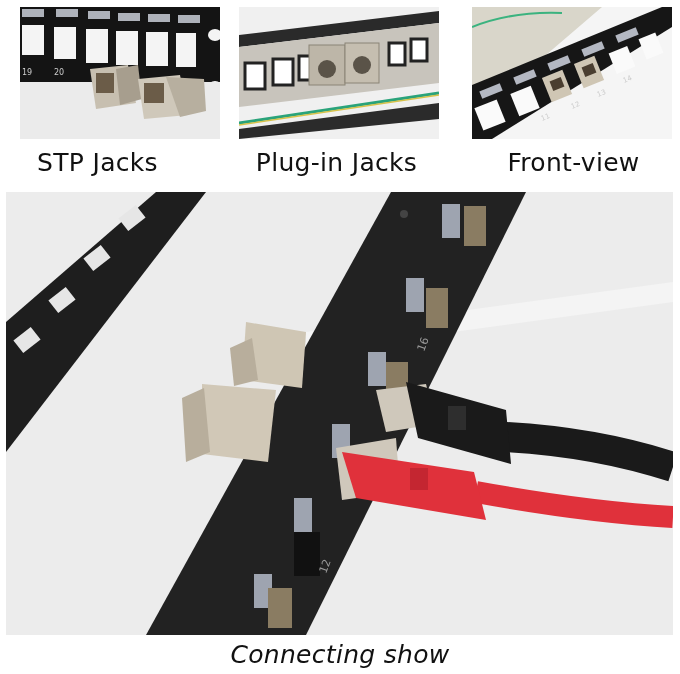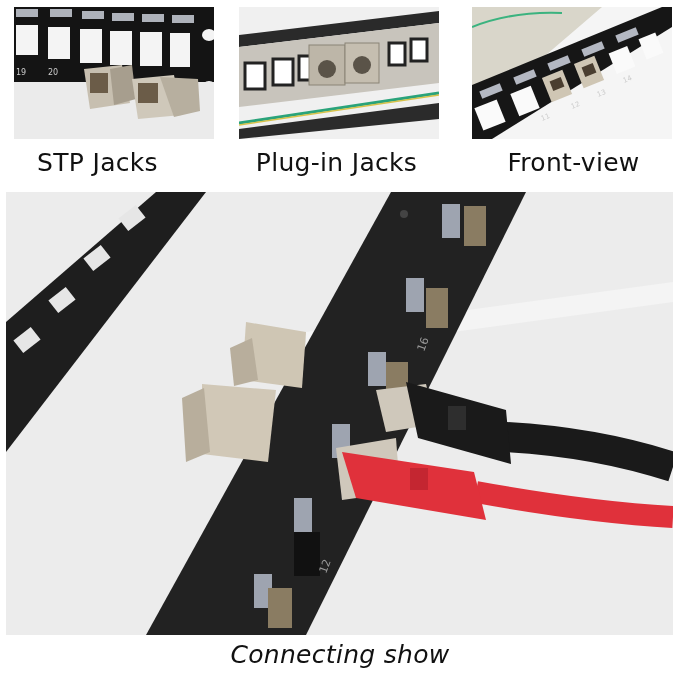--- a/index.html
+++ b/index.html
@@ -7,21 +7,21 @@
   .thumb { position:absolute; top:7px; width:200px; height:132px; overflow:hidden; background:#f2f2f2; }
   .caption { position:absolute; font-size:25px; color:#111; text-align:center; letter-spacing:0.3px; }
   .cap-small { top:146px; width:233px; height:34px; line-height:34px; }
   .main { position:absolute; left:6px; top:192px; width:667px; height:443px; overflow:hidden; background:#eeeeee; }
   .main-cap { top:636px; left:0; width:680px; height:56px; line-height:38px;font-style:italic; }
   svg { display:block; }
 </style>
 </head>
 <body>
 
-<div class="thumb" style="left:14px;">
+<div class="thumb" style="left:20px;">
   <svg width="200" height="132" viewBox="0 0 200 132">
     <rect width="200" height="132" fill="#ededed"></rect>
     <rect x="0" y="0" width="200" height="75" fill="#141414"></rect>
     <g fill="#aeb2ba">
       <rect x="2" y="2" width="22" height="8"></rect>
         <rect x="36" y="2" width="22" height="8"></rect>
         <rect x="68" y="4" width="22" height="8"></rect>
       <rect x="98" y="6" width="22" height="8"></rect>
         <rect x="128" y="7" width="22" height="8"></rect>
         <rect x="158" y="8" width="22" height="8"></rect>

